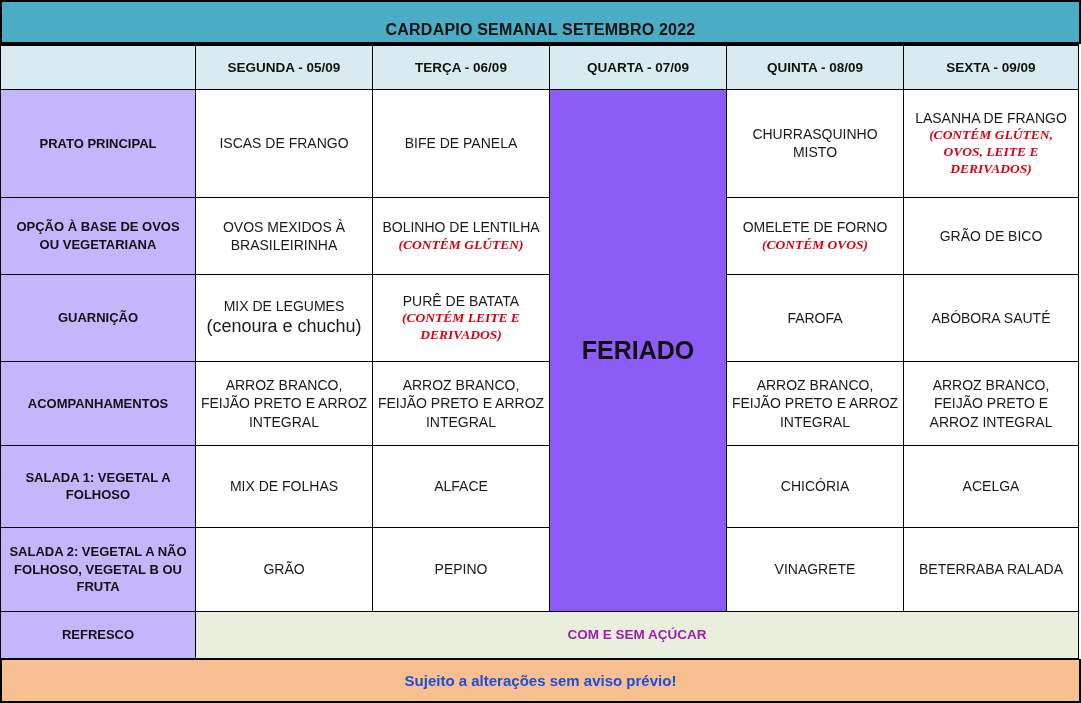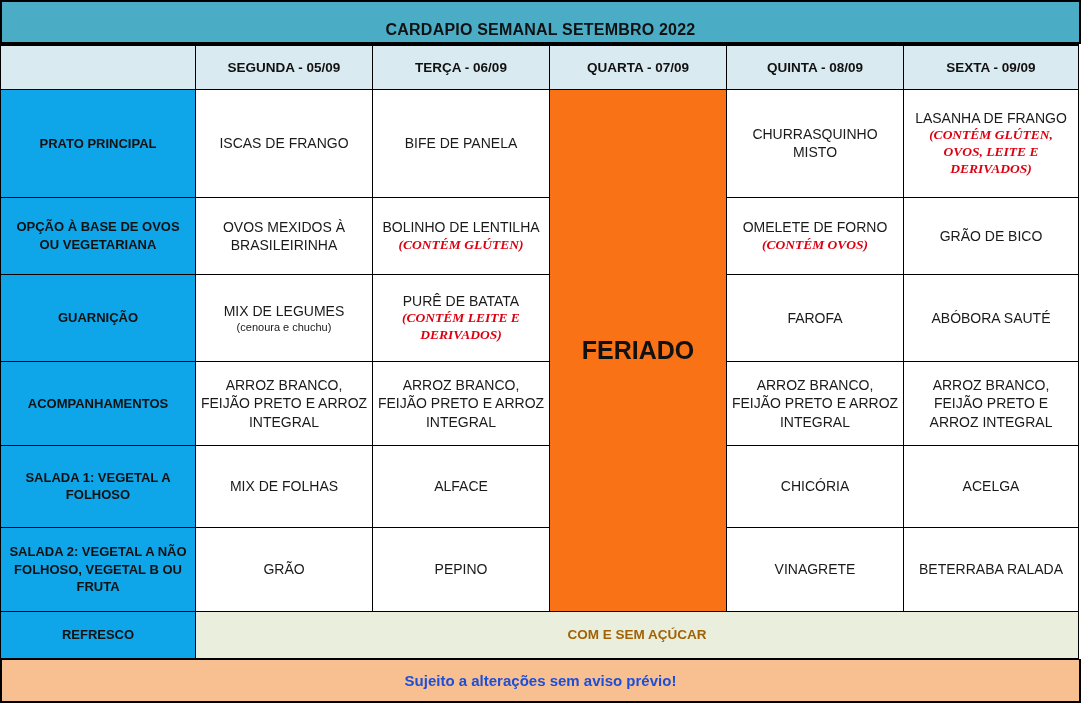--- a/index.html
+++ b/index.html
@@ -72,21 +72,21 @@
     background: #DAEAF1;
     font-size: 13.5px;
     font-weight: bold;
     color: #111111;
     border-top: 2px solid #000000;
   }
   th.corner-cell { background: #DAEAF1; }
 
   
   td.row-label {
-    background: #0ea5e9;
+    background: #c4b5fd;
     font-size: 13px;
     font-weight: bold;
     color: #111111;
     line-height: 1.35;
     border-left: 2px solid #000000;
   }
 
   
   td.cell {
     background: #ffffff;
@@ -99,41 +99,41 @@
     display: block;
     color: #DD0011;
     font-weight: bold;
     font-style: italic;
     font-size: 13.5px;
     line-height: 1.25;
     font-family: Liberation Serif, serif;
   }
   td.cell .item-sub {
     display: block;
-    font-size: 11px;
+    font-size: 18px;
     text-transform: none;
   }
 
   
   td.holiday-cell {
-    background: #f97316;
+    background: #8b5cf6;
     font-size: 25px;
     font-weight: bold;
     color: #111111;
     vertical-align: middle;
     border-right: 1px solid #000000;
   }
 
   
   tr.refresco-row { height: 46px; }
   td.refresco-value {
     background: #E9EFDC;
     font-size: 13.5px;
     font-weight: bold;
-    color: #a16207;
+    color: #a21caf;
     border-right: 2px solid #000000;
   }
   td.refresco-label { border-bottom: 2px solid #000000; }
 
   
   td.edge-right { border-right: 2px solid #000000; }
 
   
   .footer-bar {
     height: 44px;

